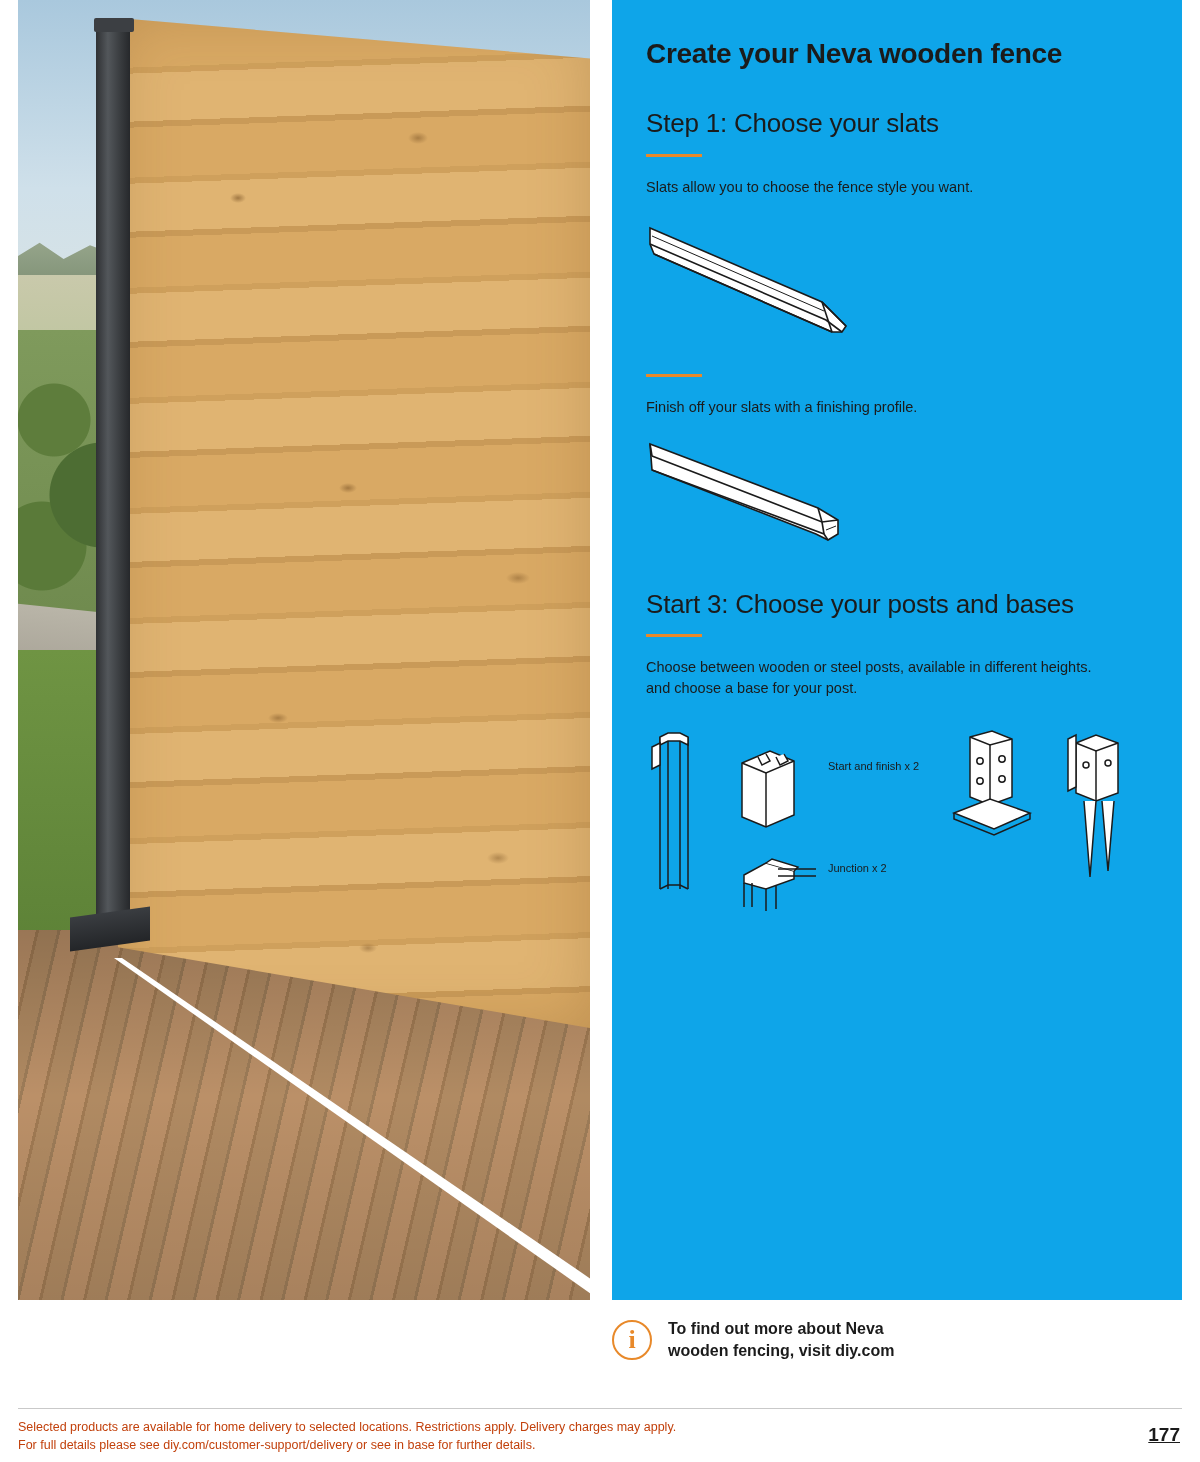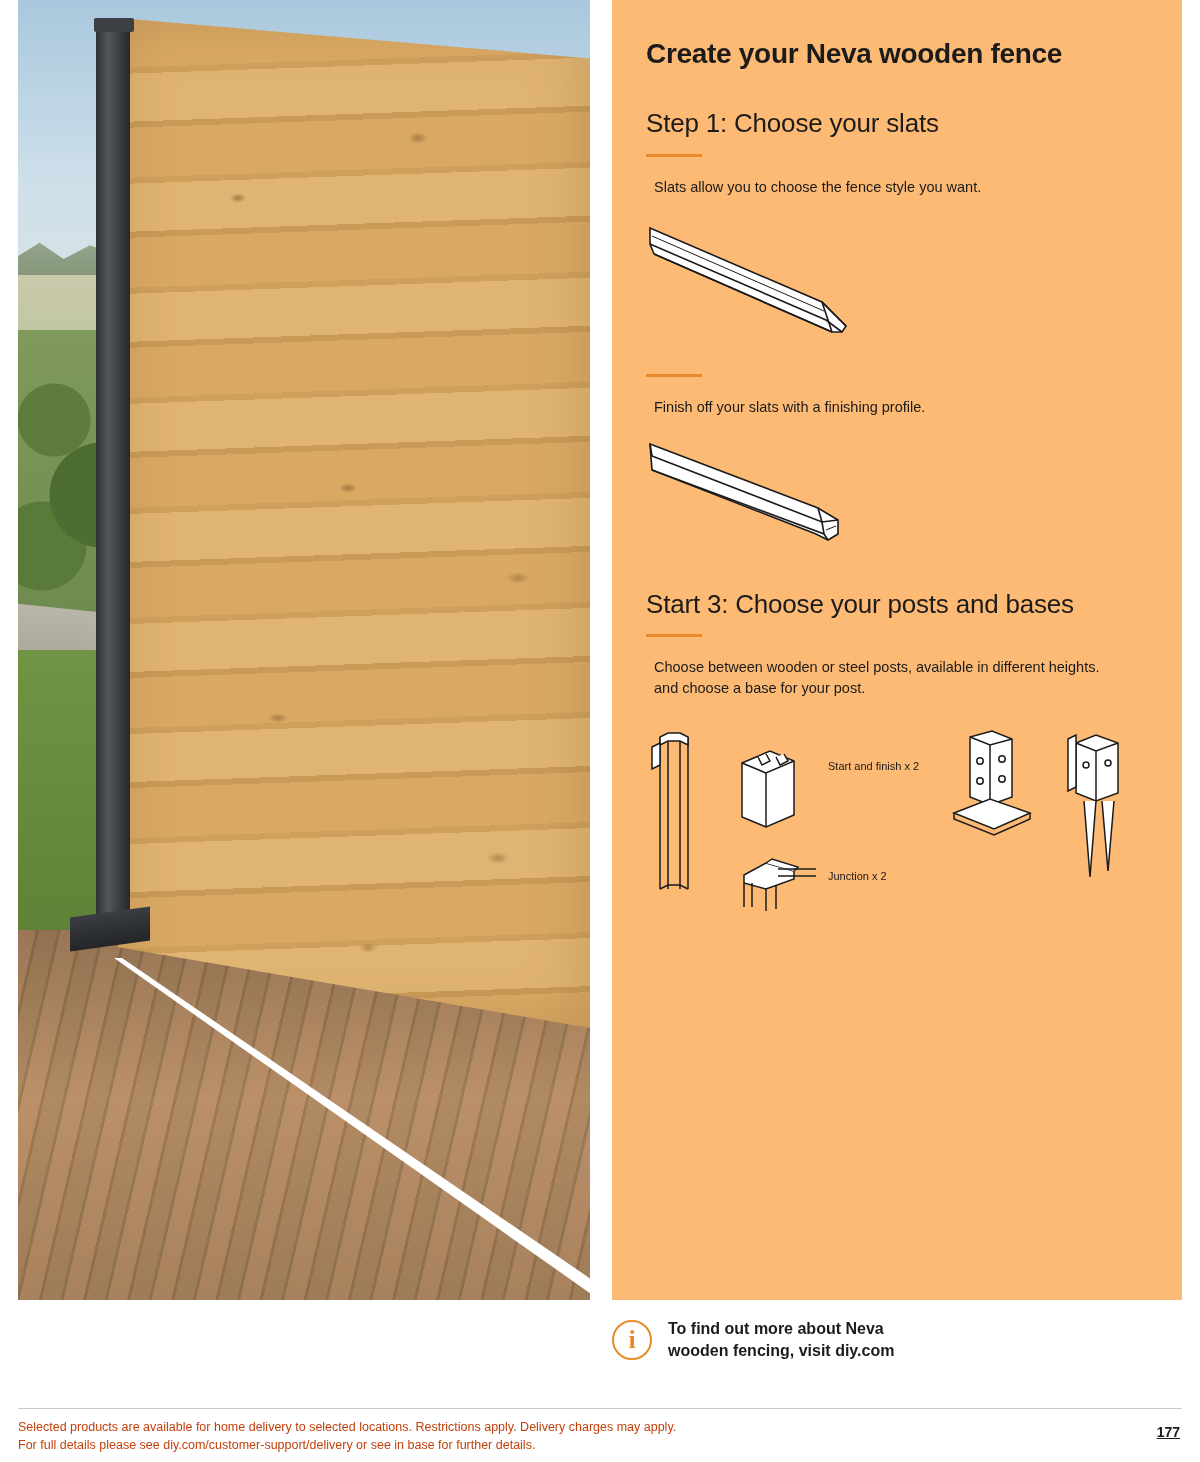--- a/index.html
+++ b/index.html
@@ -115,21 +115,21 @@
     position: absolute; left: 96px; top: 958px; width: 490px; height: 370px;
     background: #ffffff;
     clip-path: polygon(0 0, 8px 0, 100% 330px, 100% 345px);
   }
 
   
   .panel {
     position: absolute;
     left: 612px; top: 0;
     width: 570px; height: 1300px;
-    background: #fdba74;
+    background: #0ea5e9;
     padding: 30px 40px 0 34px;
   }
   .heading {
     font-size: 28px;
     font-weight: bold;
     letter-spacing: -0.3px;
     line-height: 1.28;
     margin: 6px 0 0 0;
   }
   .step {
@@ -143,26 +143,26 @@
   }
   .step-title b { font-weight: normal; }
   .rule {
     width: 56px; height: 3px; background: #e8892a;
     margin: 14px 0 20px 0;
   }
   .step-desc {
     font-size: 14.5px;
     line-height: 1.45;
     max-width: 470px;
-    margin: 8px;
+    margin: 0;
   }
   .art { margin-top: 16px; }
   .parts-labels { font-size: 11px; line-height: 1.35; }
   .label-start { position: absolute; left: 182px; top: 40px; width: 110px; }
-  .label-junction { position: absolute; left: 182px; top: 150px; width: 120px; }
+  .label-junction { position: absolute; left: 182px; top: 142px; width: 120px; }
   .parts-wrap { position: relative; width: 500px; height: 200px; margin-top: 20px; }
 
   
   .info {
     position: absolute;
     left: 612px; top: 1318px;
     width: 560px;
     display: flex;
     align-items: center;
     gap: 16px;
@@ -185,21 +185,21 @@
     position: absolute; left: 18px; top: 1408px; width: 1164px; height: 1px;
     background: #c9c9c9;
   }
   .footer-text {
     position: absolute; left: 18px; top: 1418px;
     font-size: 12.5px; line-height: 1.45; color: #c2410c;
     max-width: 900px;
   }
   .page-num {
     position: absolute; right: 20px; top: 1424px;
-    font-size: 14px; font-weight: bold; text-decoration: underline;
+    font-size: 19px; font-weight: bold; text-decoration: underline;
   }
 </style>
 </head>
 <body>
 
 <div class="page">
 
   <div class="photo">
     <div class="sky"></div>
     <div class="hills"></div>

